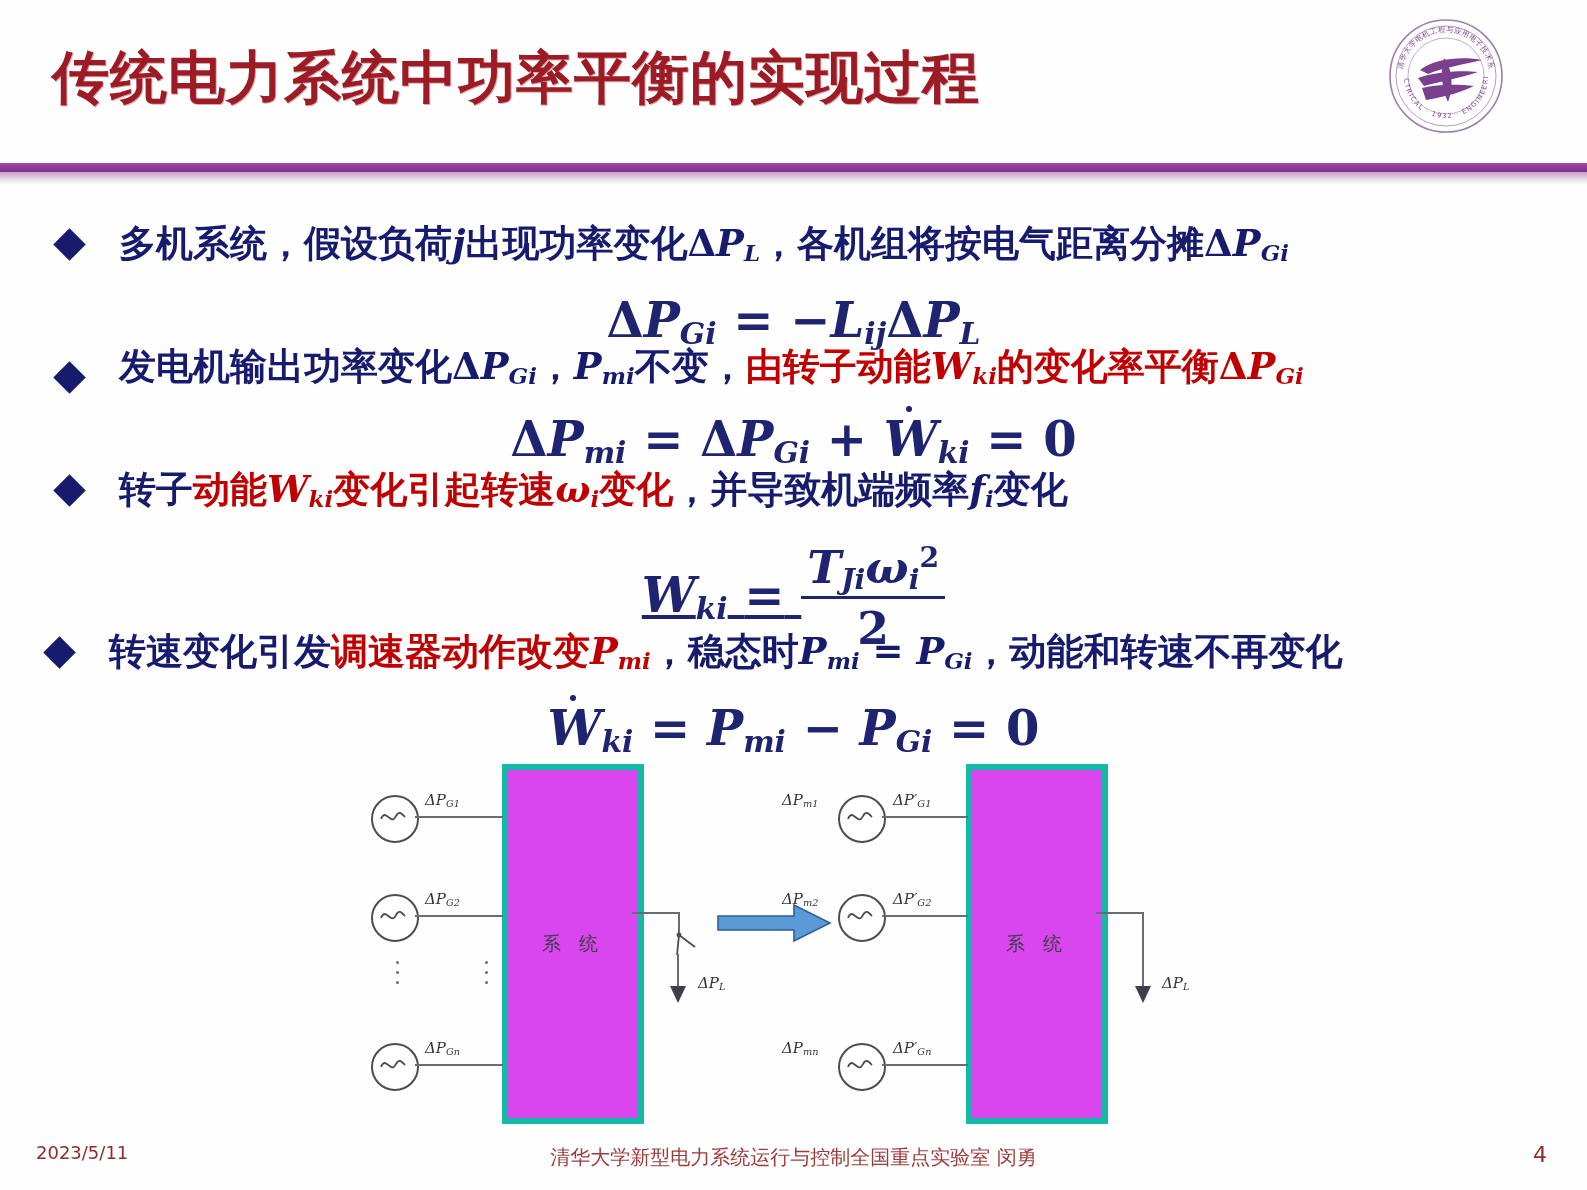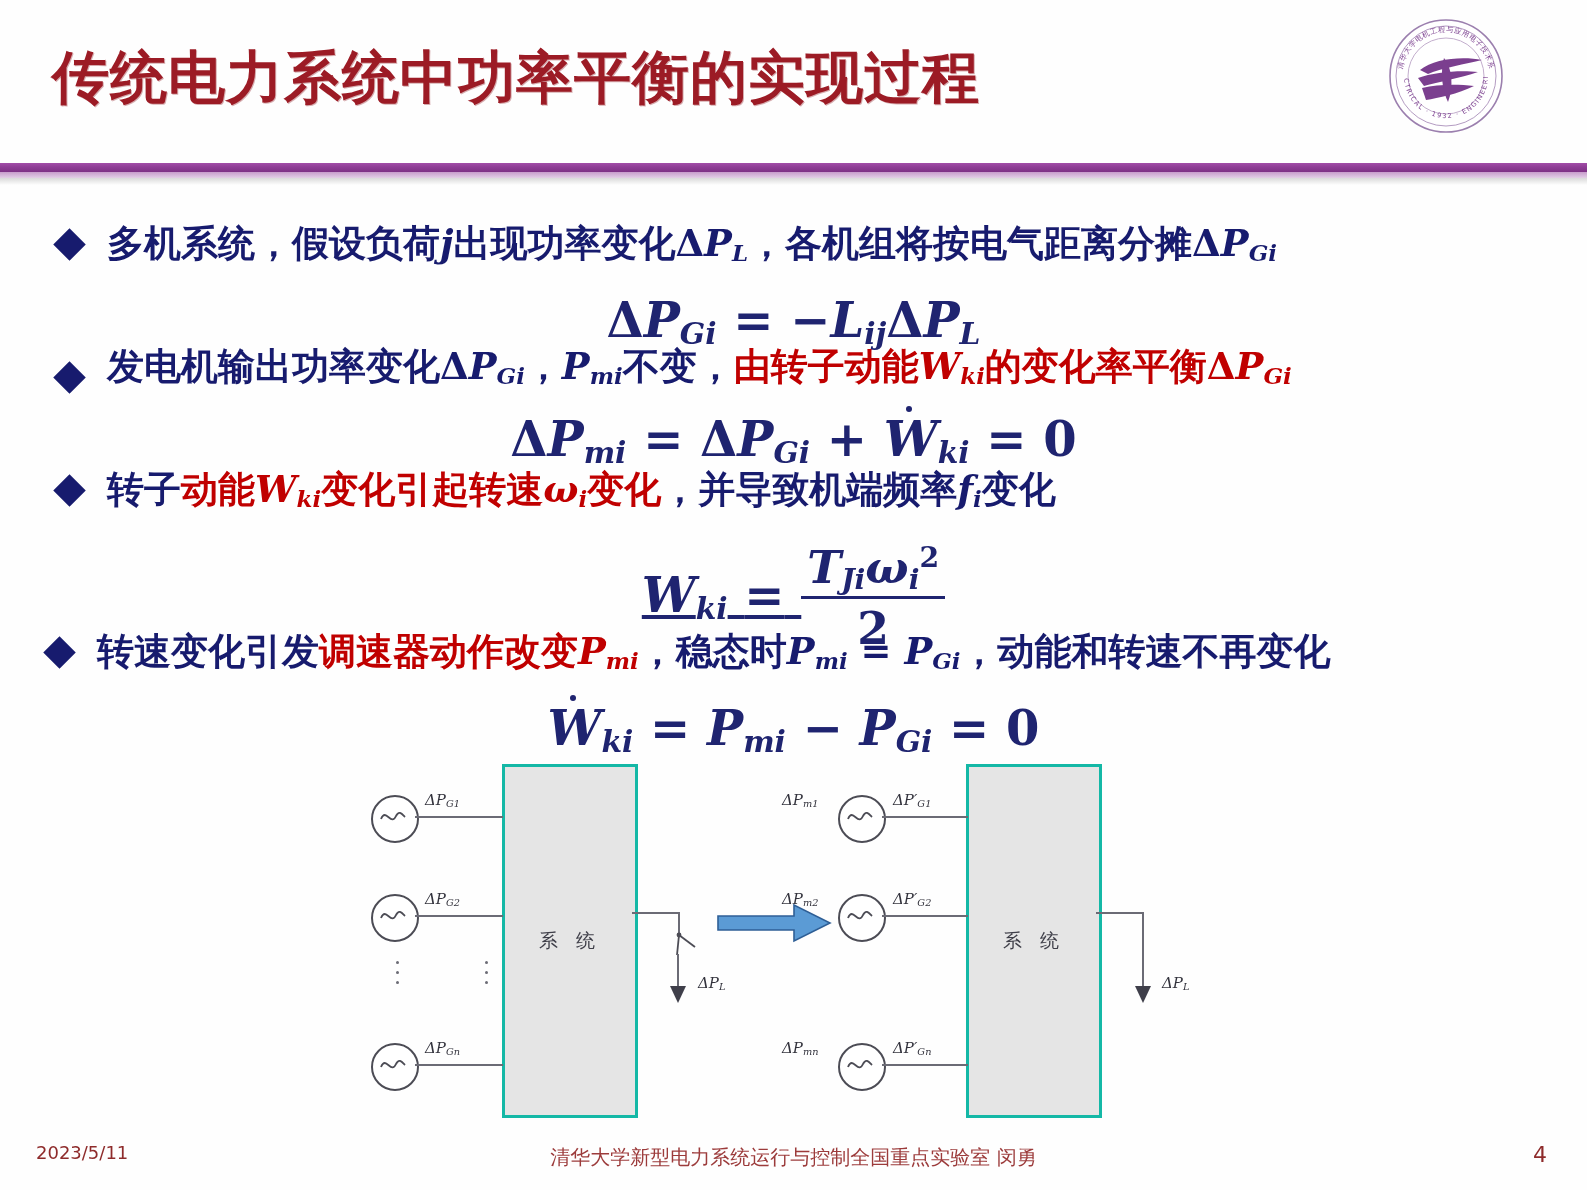--- a/index.html
+++ b/index.html
@@ -24,21 +24,21 @@
     background:linear-gradient(to bottom,#a24da8 0%,#8e3d95 45%,#7d3185 100%);}
   .divider-light{position:absolute;left:0;top:9px;width:100%;height:6px;
     background:linear-gradient(to bottom,#c79ccb,#e3cfe6);}
   .divider-shadow{position:absolute;left:0;top:15px;width:100%;height:7px;
     background:linear-gradient(to bottom,rgba(150,150,150,.35),rgba(255,255,255,0));}
 
   
   .logo{position:absolute;left:1382px;top:12px;width:128px;height:128px;}
 
   
-  .bullet-row{position:absolute;display:flex;align-items:flex-start;}
+  .bullet-row{position:absolute;display:flex;align-items:flex-start;gap:12px;}
   .diamond{
     width:23px;height:23px;background:#171b6e;
     transform:rotate(45deg);flex:0 0 auto;margin-top:11px;
   }
   .btext{
     margin-left:26px;
     font-size:37px;font-weight:bold;color:#171b6e;
     font-family:"DejaVu Sans","Liberation Sans",sans-serif;
     white-space:nowrap;line-height:1.15;
   }
@@ -61,21 +61,21 @@
   .frac .den{display:block;border-top:3px solid #1f2470;padding:2px 6px 0;font-size:.95em;font-style:normal;}
   .dot-over{position:relative;display:inline-block;}
   .dot-over::after{
     content:"";position:absolute;left:42%;top:-5px;width:6px;height:6px;
     border-radius:50%;background:#1f2470;
   }
 
   
   .diagram{position:absolute;left:330px;top:748px;width:930px;height:378px;}
   .sysbox{
-    position:absolute;border:3px solid #14b8a6;background:#e5e5e5;
+    position:absolute;border:6px solid #14b8a6;background:#d946ef;
   }
   .sysbox .lbl{
     position:absolute;left:0;right:0;top:50%;transform:translateY(-50%);
     text-align:center;font-size:19px;letter-spacing:6px;color:#3e3e48;
     font-family:"DejaVu Sans","Liberation Sans",sans-serif;
   }
   .gen{position:absolute;width:44px;height:44px;border:2px solid #4c4c55;border-radius:50%;background:#fff;}
   .wire{position:absolute;background:#6b6b75;height:2px;}
   .vwire{position:absolute;background:#6b6b75;width:2px;}
   .dlabel{

